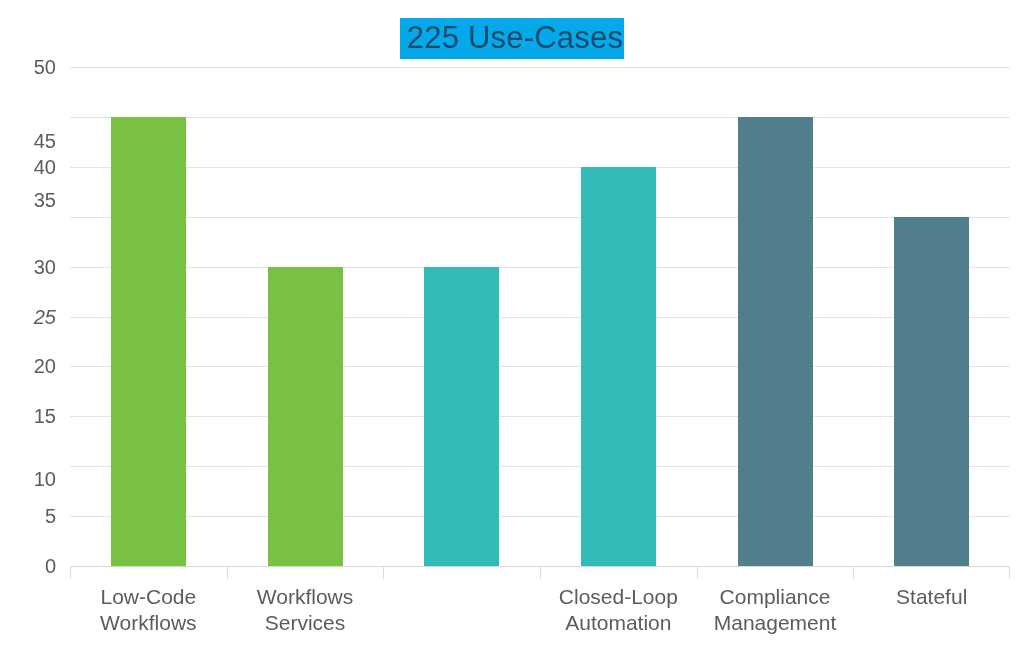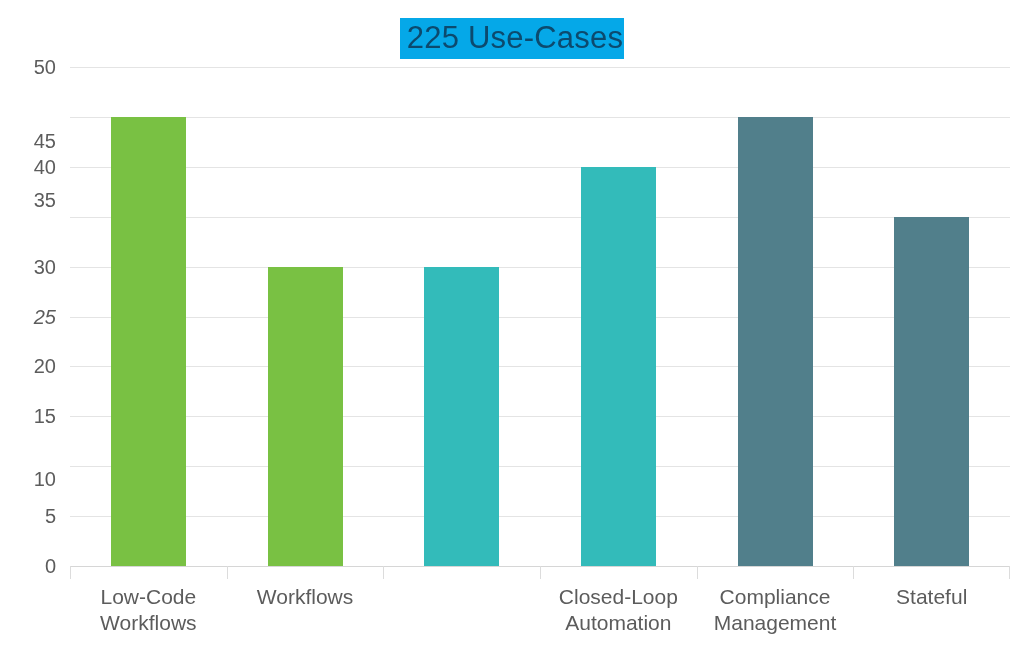--- a/index.html
+++ b/index.html
@@ -204,20 +204,21 @@
 
   <div class="xaxis" id="xaxis">
       <div class="xcat">
         <span class="tick"></span>
         <span class="xcat-line">Low-Code</span>
         <span class="xcat-line">Workflows</span>
       </div>
       <div class="xcat">
         <span class="tick"></span>
         <span class="xcat-line">Workflows</span>
+        <span class="xcat-line">Services</span>
       </div>
       <div class="xcat">
         <span class="tick"></span>
       </div>
       <div class="xcat">
         <span class="tick"></span>
         <span class="xcat-line">Closed-Loop</span>
         <span class="xcat-line">Automation</span>
       </div>
       <div class="xcat">

